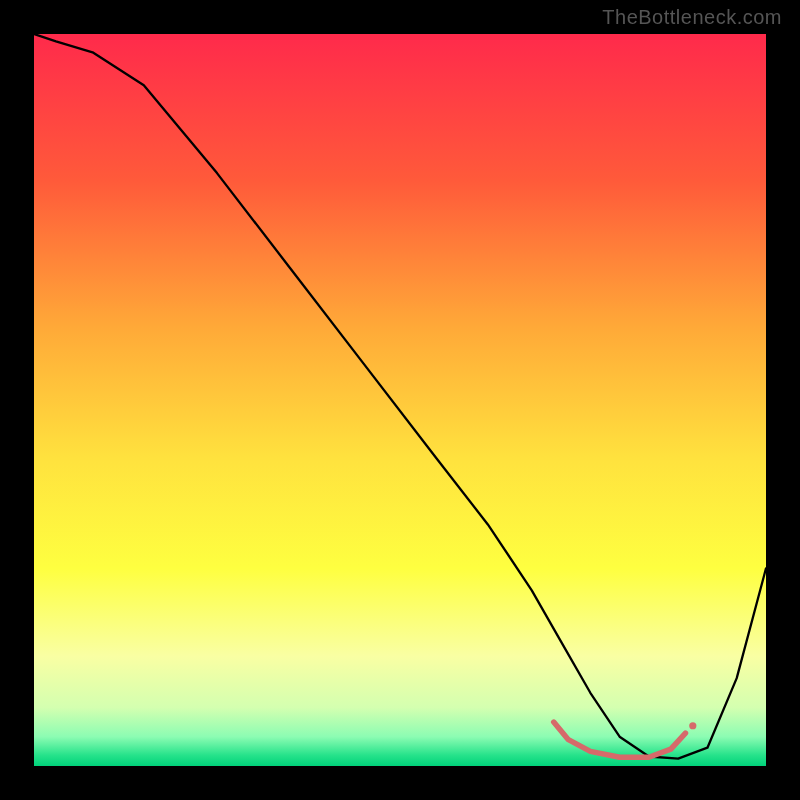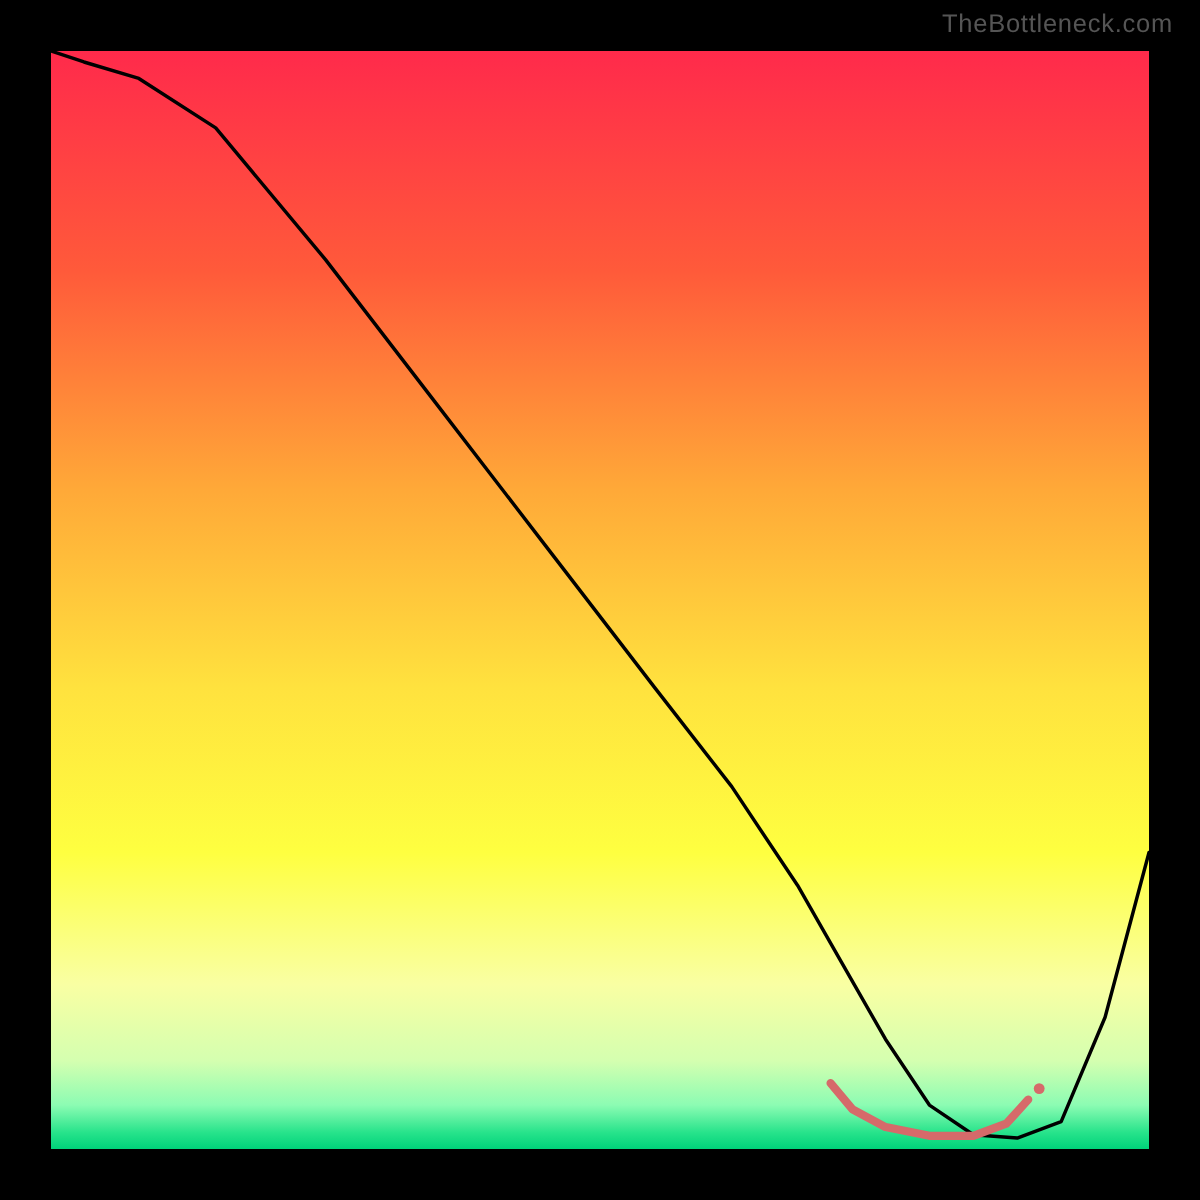--- a/index.html
+++ b/index.html
@@ -9,21 +9,21 @@
     height: 800px;
     background: #000;
     position: relative;
     font-family: Arial, Helvetica, sans-serif;
   }
   .watermark {
     position: absolute;
     top: 6px;
     right: 18px;
     color: #555;
-    font-size: 17px;
+    font-size: 20px;
     letter-spacing: 0.5px;
     z-index: 10;
   }
   .plot-area {
     position: absolute;
     left: 34px;
     top: 34px;
     width: 732px;
     height: 732px;
     overflow: hidden;

